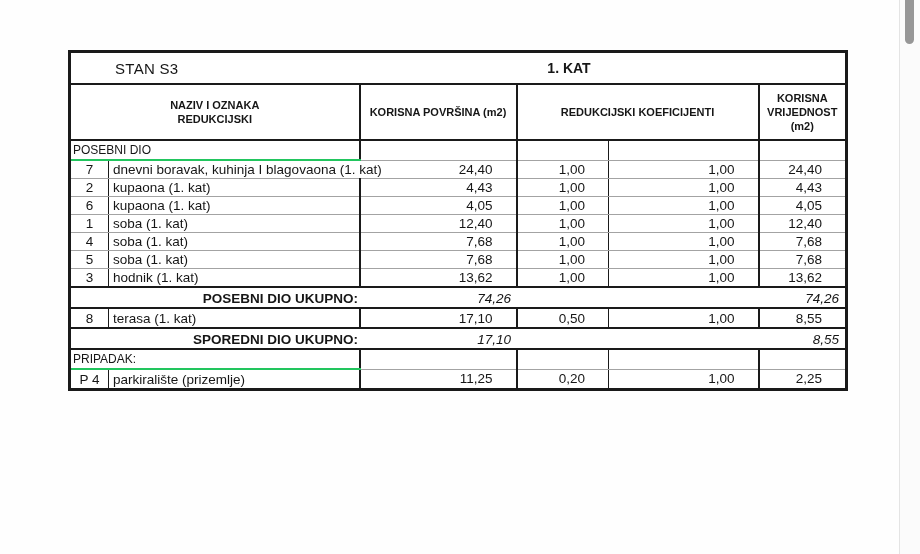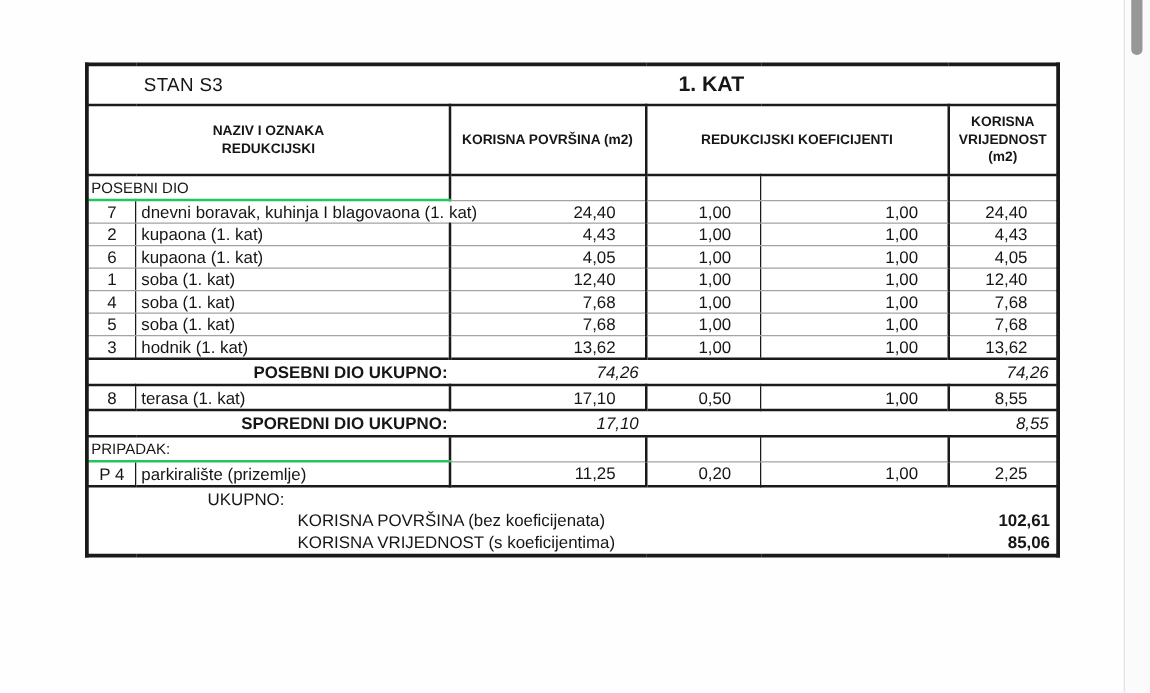--- a/index.html
+++ b/index.html
@@ -22,21 +22,21 @@
   tr.hdr          td { height:54px; }
   tr.label-row    td { height:18px; }
   tr.data-row     td { height:17px; }
   tr.data-row-lg  td { height:18px; }
   tr.sum-row      td { height:19px; }
   tr.grand-row    td { height:53px; }
 
   
   tr.title-row td { border-bottom:2px solid #1a1a1a; position:relative; }
   .title-left  { position:absolute; left:44px;  top:50%; transform:translateY(-50%); font-weight:normal; font-size:15px; letter-spacing:.3px; }
-  .title-right { position:absolute; left:498px; top:50%; transform:translate(-50%,-50%); font-weight:bold; font-size:17px; }
+  .title-right { position:absolute; left:498px; top:50%; transform:translate(-50%,-50%); font-weight:bold; font-size:14px; }
 
   
   tr.hdr td {
     border-bottom:2px solid #1a1a1a; font-weight:bold; text-align:center;
     font-size:11px; line-height:1.3; white-space:nowrap;
   }
 
   
   .br-thin  { border-right:1px solid #1a1a1a; }
   .br-thick { border-right:2px solid #1a1a1a; }
@@ -217,29 +217,20 @@
     </tr>
     <tr class="data-row-lg">
       <td class="num br-thin bb-thick">P 4</td>
       <td class="name br-thick bb-thick">parkiralište (prizemlje)</td>
       <td class="val br-thick">11,25</td>
       <td class="val br-thin">0,20</td>
       <td class="val br-thick">1,00</td>
       <td class="val">2,25</td>
     </tr>
 
-    <tr class="grand-row">
-      <td colspan="6">
-        <span class="gt-ukupno">UKUPNO:</span>
-        <span class="gt-l2">KORISNA POVRŠINA (bez koeficijenata)</span>
-        <span class="gt-v2">102,61</span>
-        <span class="gt-l3">KORISNA VRIJEDNOST (s koeficijentima)</span>
-        <span class="gt-v3">85,06</span>
-      </td>
-    </tr>
   </tbody>
     </table>
 
   <div class="scrollbar-track">
     <div class="scrollbar-thumb"></div>
   </div>
 
 </div>
 
 </body></html>

